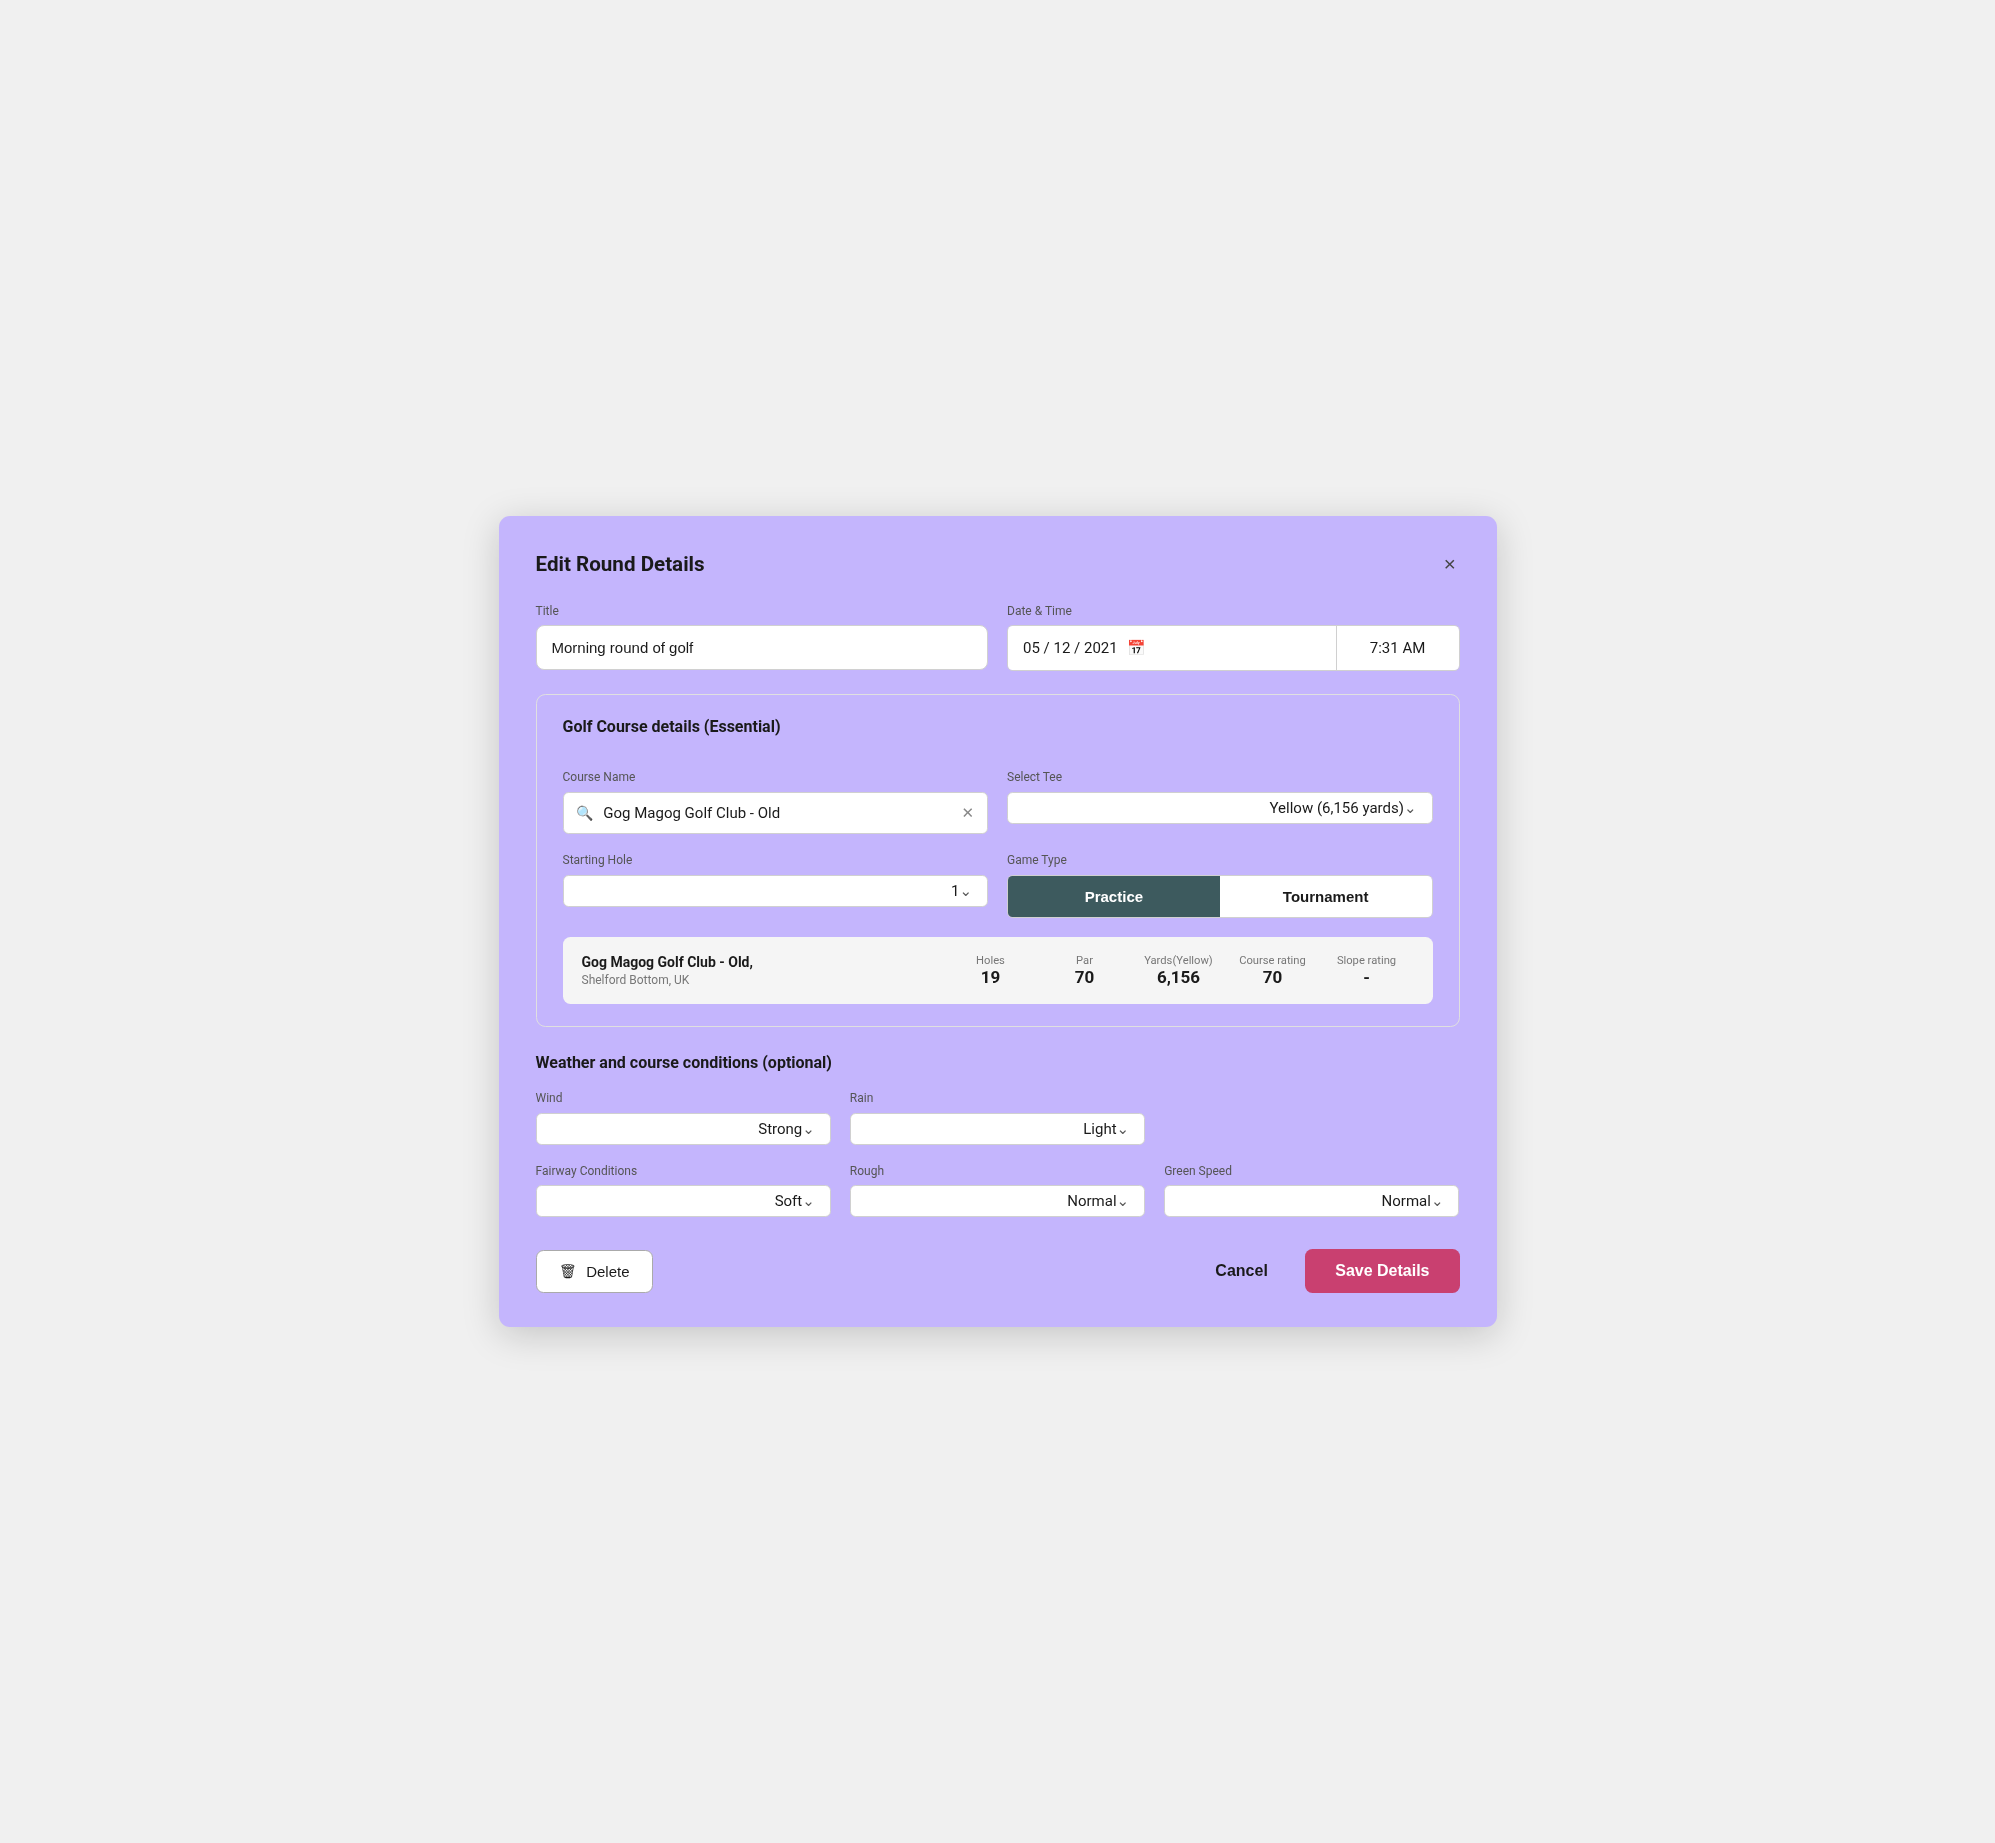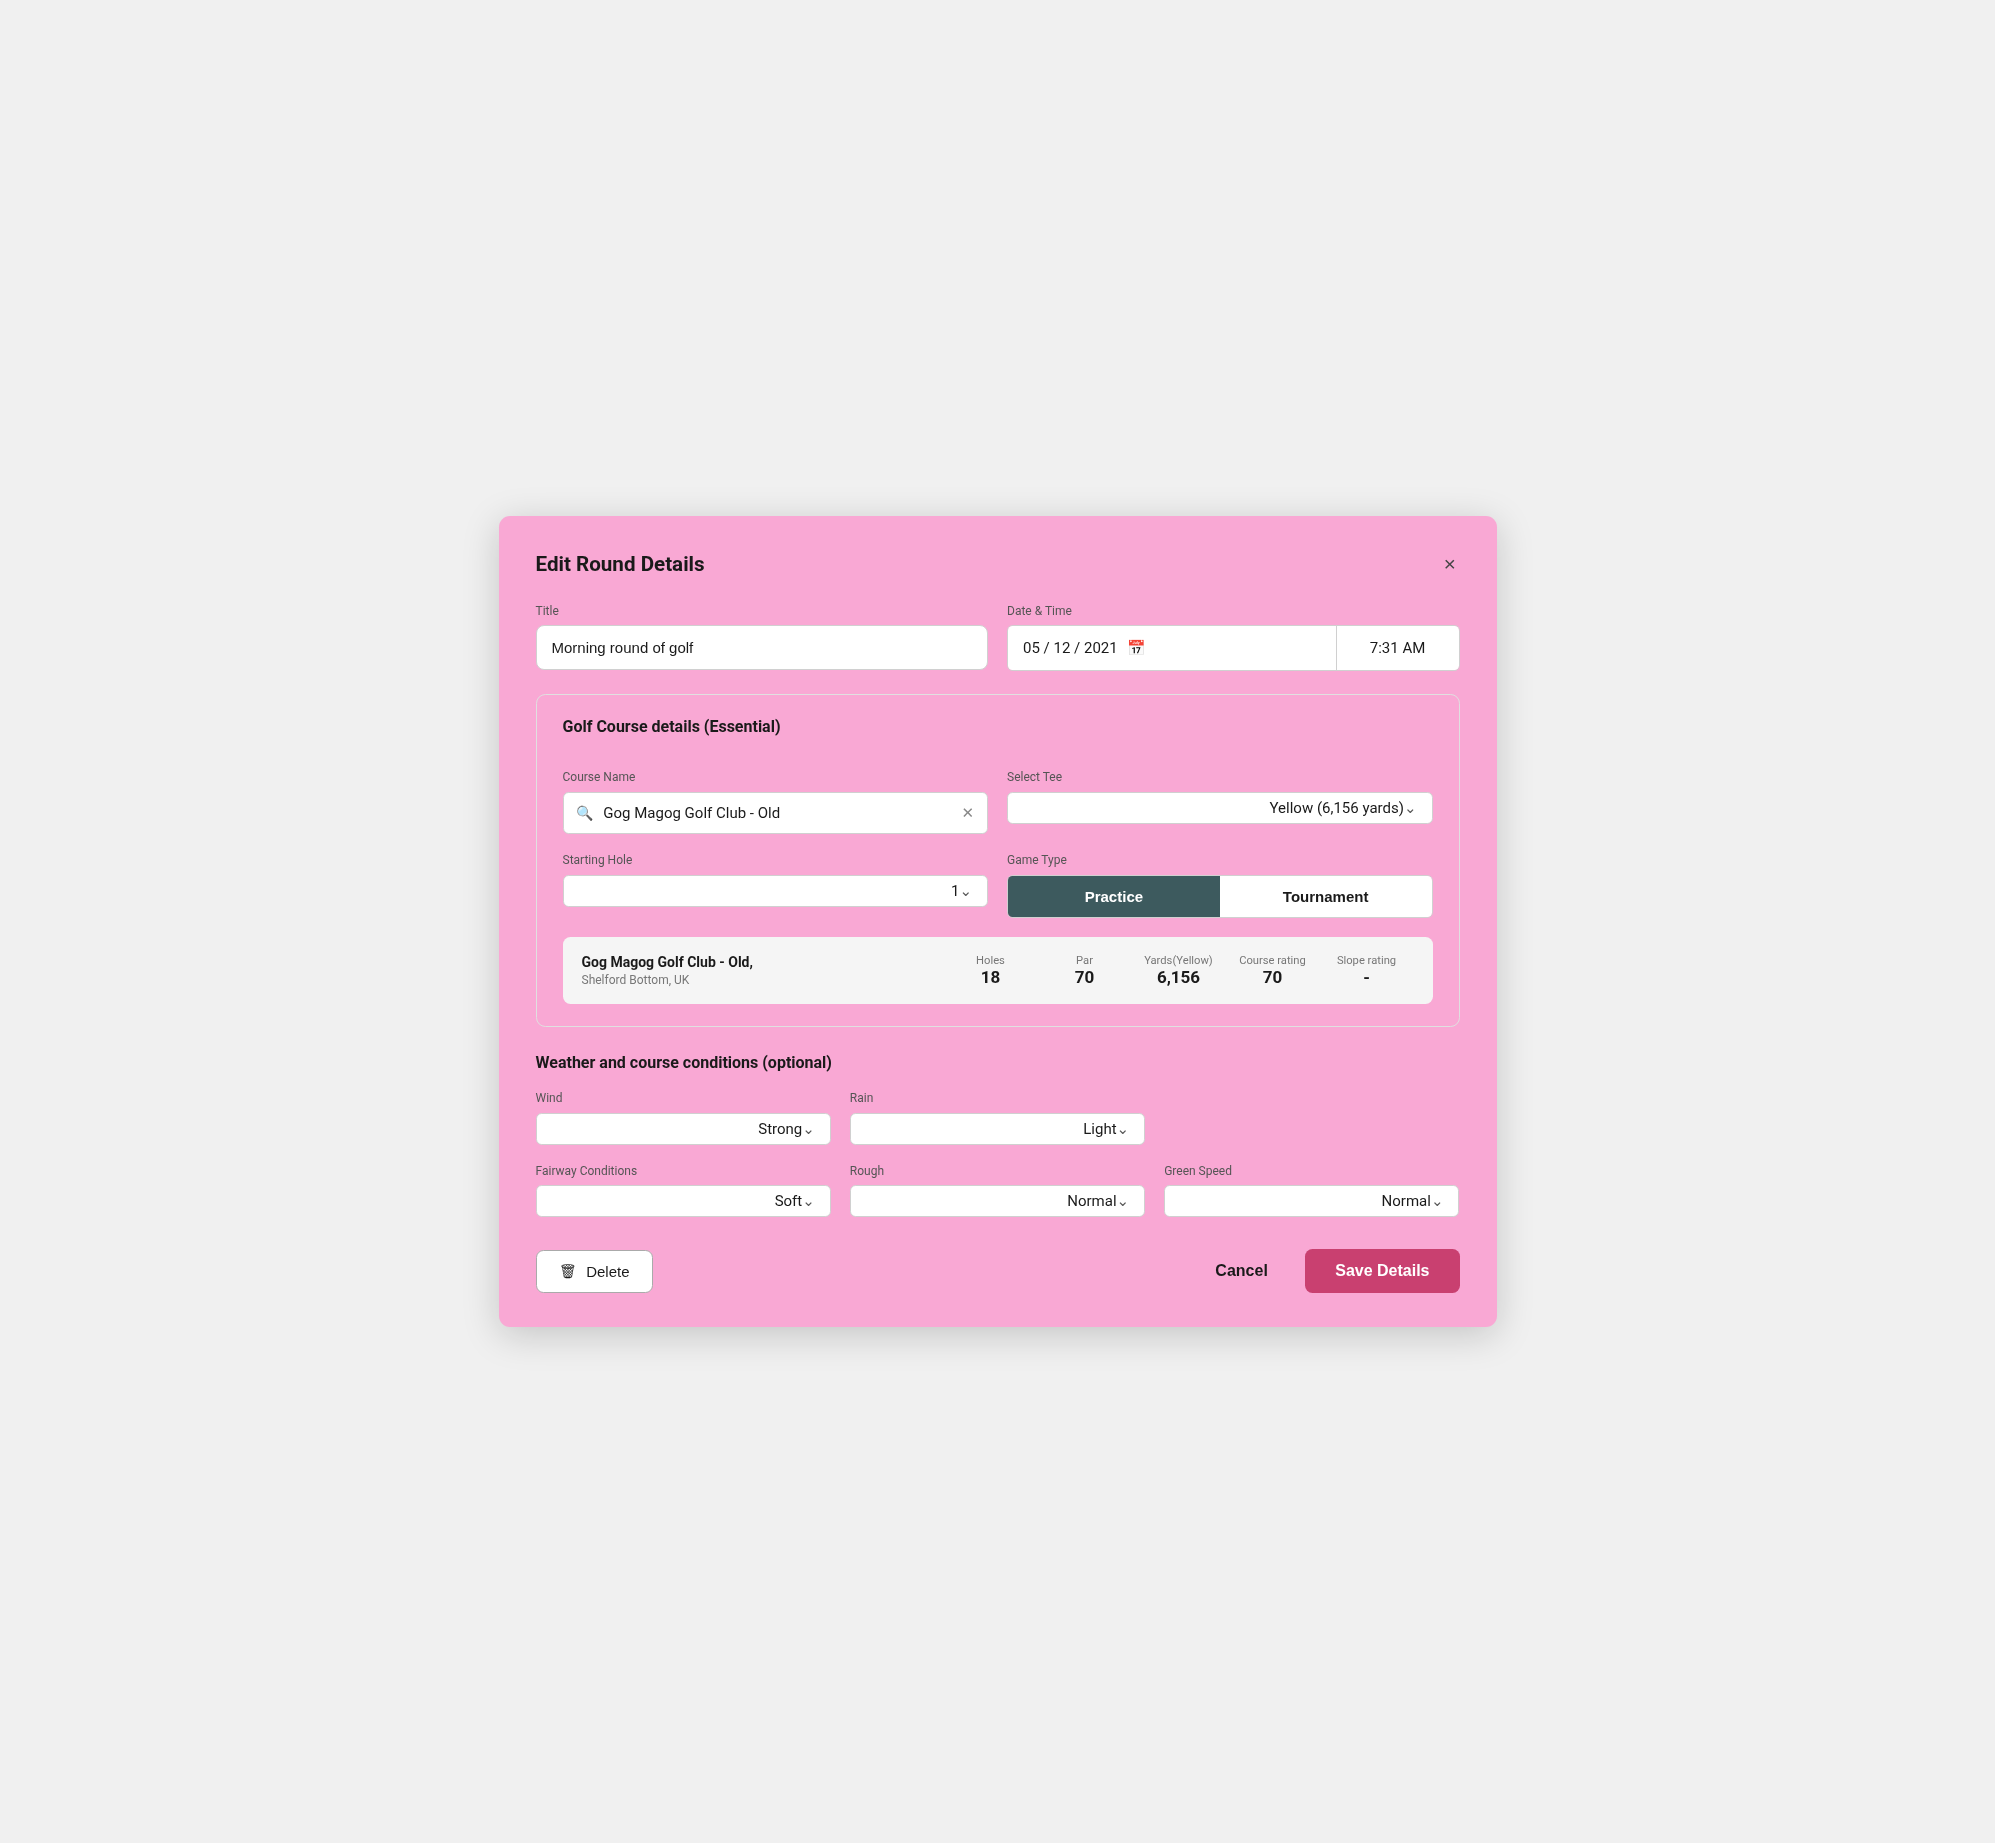--- a/index.html
+++ b/index.html
@@ -6,21 +6,21 @@
     body {
       font-family: -apple-system, BlinkMacSystemFont, 'Segoe UI', Roboto, sans-serif;
       background: #f0f0f0;
       display: flex;
       align-items: center;
       justify-content: center;
       min-height: 100vh;
       padding: 19px;
     }
     .modal {
-      background: #f9a8d4;
+      background: #c4b5fd;
       border-radius: 11.2px;
       width: 998px;
       max-width: 100%;
       padding: 34px 37px 34px 37px;
       box-shadow: 0 7.5px 37px rgba(0,0,0,0.18);
       position: relative;
     }
     .modal-header {
       display: flex;
       align-items: center;
@@ -369,21 +369,21 @@
       </div>
     </div>
 
     <div class="course-info-row">
       <div class="course-info-name">
         <div class="course-name-bold">Gog Magog Golf Club - Old,</div>
         <div class="course-name-sub">Shelford Bottom, UK</div>
       </div>
       <div class="course-stat">
         <span class="course-stat-label">Holes</span>
-        <span class="course-stat-value">18</span>
+        <span class="course-stat-value">19</span>
       </div>
       <div class="course-stat">
         <span class="course-stat-label">Par</span>
         <span class="course-stat-value">70</span>
       </div>
       <div class="course-stat">
         <span class="course-stat-label">Yards(Yellow)</span>
         <span class="course-stat-value">6,156</span>
       </div>
       <div class="course-stat">

